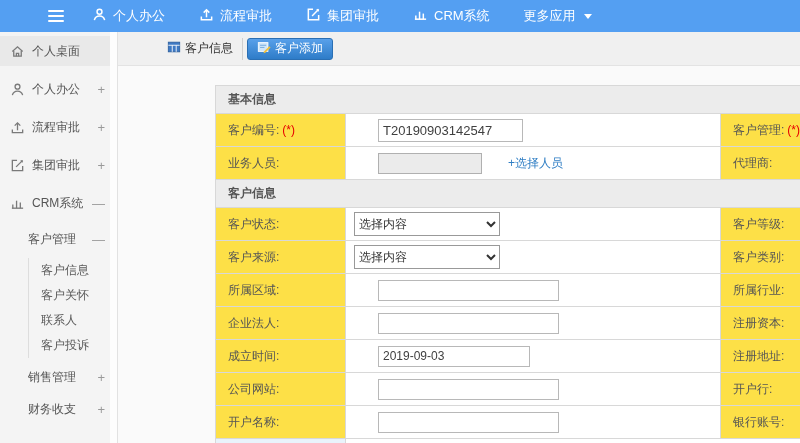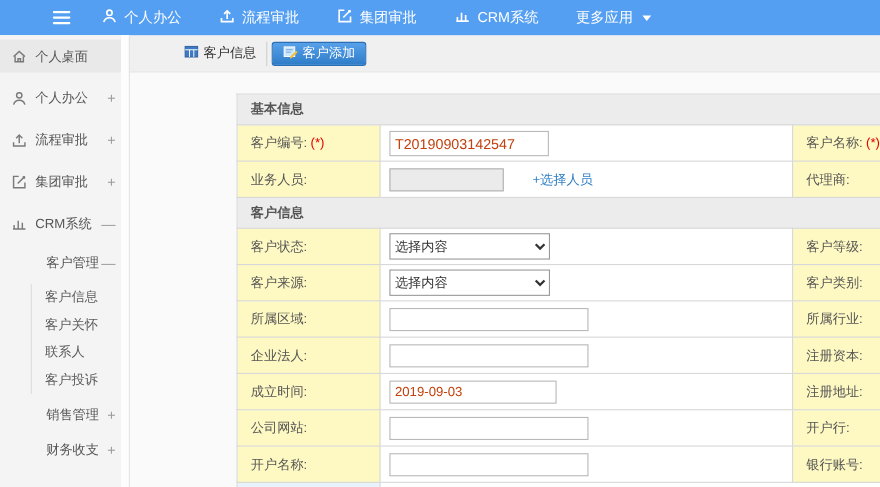--- a/index.html
+++ b/index.html
@@ -24,21 +24,21 @@
     padding-top:4px; flex:none; }
   .sidebar .track { position:absolute; top:0; right:0; width:7px; height:100%; background:#fdfdfd; }
   .s-item { display:flex; align-items:center; height:30px; padding:0 12px 0 10px; font-size:12px;
     color:#555; cursor:pointer; white-space:nowrap; }
   .s-item.lvl0 { height:30px; margin-bottom:8px; }
   .s-item.active { background:#e9e9e9; }
   .s-item .sico { width:15px; height:15px; margin-right:7px; flex:none; display:inline-flex; }
   .s-item .sico svg { width:15px; height:15px; stroke:#7a7a7a; fill:none; stroke-width:1.4; }
   .s-item .slabel { flex:1 1 auto; overflow:hidden; }
   .s-item .stoggle { color:#999; font-size:13px; margin-left:2px; }
-  .s-item.lvl1 { height:26px; padding-left:28px; margin-bottom:6px;margin-left:14px; }
+  .s-item.lvl1 { height:26px; padding-left:28px; margin-bottom:6px; }
   .sub2 { border-left:1px solid #ddd; margin-left:28px; margin-bottom:6px; }
   .s-item.lvl2 { height:25px; padding-left:12px; margin-bottom:0; color:#5a5a5a; }
 
   .main { flex:1 1 auto; display:flex; flex-direction:column; overflow:hidden; }
 
   
   .tabstrip { height:34px; background:#f0f0f0; border-bottom:1px solid #e3e3e3;
     display:flex; align-items:center; padding-left:40px; flex:none; }
   .tab { display:inline-flex; align-items:center; gap:4px; height:22px; padding:0 9px;
     font-size:12px; color:#333; cursor:pointer; border-right:1px solid #cfcfcf; }
@@ -46,26 +46,26 @@
   .tab.active { background:linear-gradient(#58a0ea,#2e7cc8); border:1px solid #2a6fb4; border-radius:3px;
     color:#fff; margin-left:4px; }
   .tab svg { width:14px; height:14px; }
 
   
   .content { flex:1 1 auto; padding:19px 0 0 97px; overflow:hidden; background:#fafafa; }
   table.form { border-collapse:collapse; table-layout:fixed; width:1010px; background:#fff; }
   table.form col.c-lab { width:130px; } table.form col.c-fld { width:375px; }
   table.form td { border:1px solid #d8d8d8; font-size:12px; color:#555; }
   td.sec-hdr { background:#ececec; font-weight:bold; color:#333; height:28px; padding-left:12px; }
-  td.lab { background:#fef9c3; padding-left:12px; height:33px; white-space:nowrap; }
+  td.lab { background:#fde047; padding-left:12px; height:33px; white-space:nowrap; }
   td.lab.hl { background:#e9f3fb; }
   td.fld { background:#fff; padding-left:8px; }
   .req { color:#e60000; margin-left:3px; }
-  .inp { height:21px; border:1px solid #b8b8b8; font-size:12px; color:#c2410c; padding:0 4px;
-    font-family:"Liberation Sans","DejaVu Sans",sans-serif; background:#fff; }
+  .inp { height:21px; border:1px solid #b8b8b8; font-size:12px; color:#404040; padding:0 4px;
+    font-family:"Liberation Sans","DejaVu Sans",sans-serif; background:#fff;margin-left:24px; }
   .inp.code { width:145px; height:23px; font-size:13px; }
   .inp.person { width:104px; background:#ebebeb; border-color:#b0b0b0; }
   .inp.text { width:181px; }
   .inp.date { width:152px; }
   select.sel { width:146px; height:24px; border:1px solid #999; font-size:12px; color:#333;
     background:#fff; font-family:"Liberation Sans","DejaVu Sans",sans-serif; }
   a.pick { color:#2f7ec4; font-size:12px; text-decoration:none; margin-left:26px; }
   td.lab.tall { height:60px; vertical-align:top; }
   td.fld.span3 { vertical-align:top; }
 </style>
@@ -227,21 +227,21 @@
             <col class="c-fld">
             <col class="c-lab">
           </colgroup>
         <tbody id="formbody">
             <tr>
               <td class="sec-hdr" colspan="4">基本信息</td>
             </tr>
             <tr>
               <td class="lab"><span>客户编号:</span><span class="req">(*)</span></td>
               <td class="fld"><input class="inp code" type="text" value="T20190903142547" style=""></td>
-              <td class="lab"><span>客户名称:</span><span class="req">(*)</span></td>
+              <td class="lab"><span>客户管理:</span><span class="req">(*)</span></td>
             </tr>
             <tr>
               <td class="lab"><span>业务人员:</span></td>
               <td class="fld"><input class="inp person" type="text" readonly="" value="" style=""><a class="pick" href="#">+选择人员</a></td>
               <td class="lab"><span>代理商:</span></td>
             </tr>
             <tr>
               <td class="sec-hdr" colspan="4">客户信息</td>
             </tr>
             <tr>

